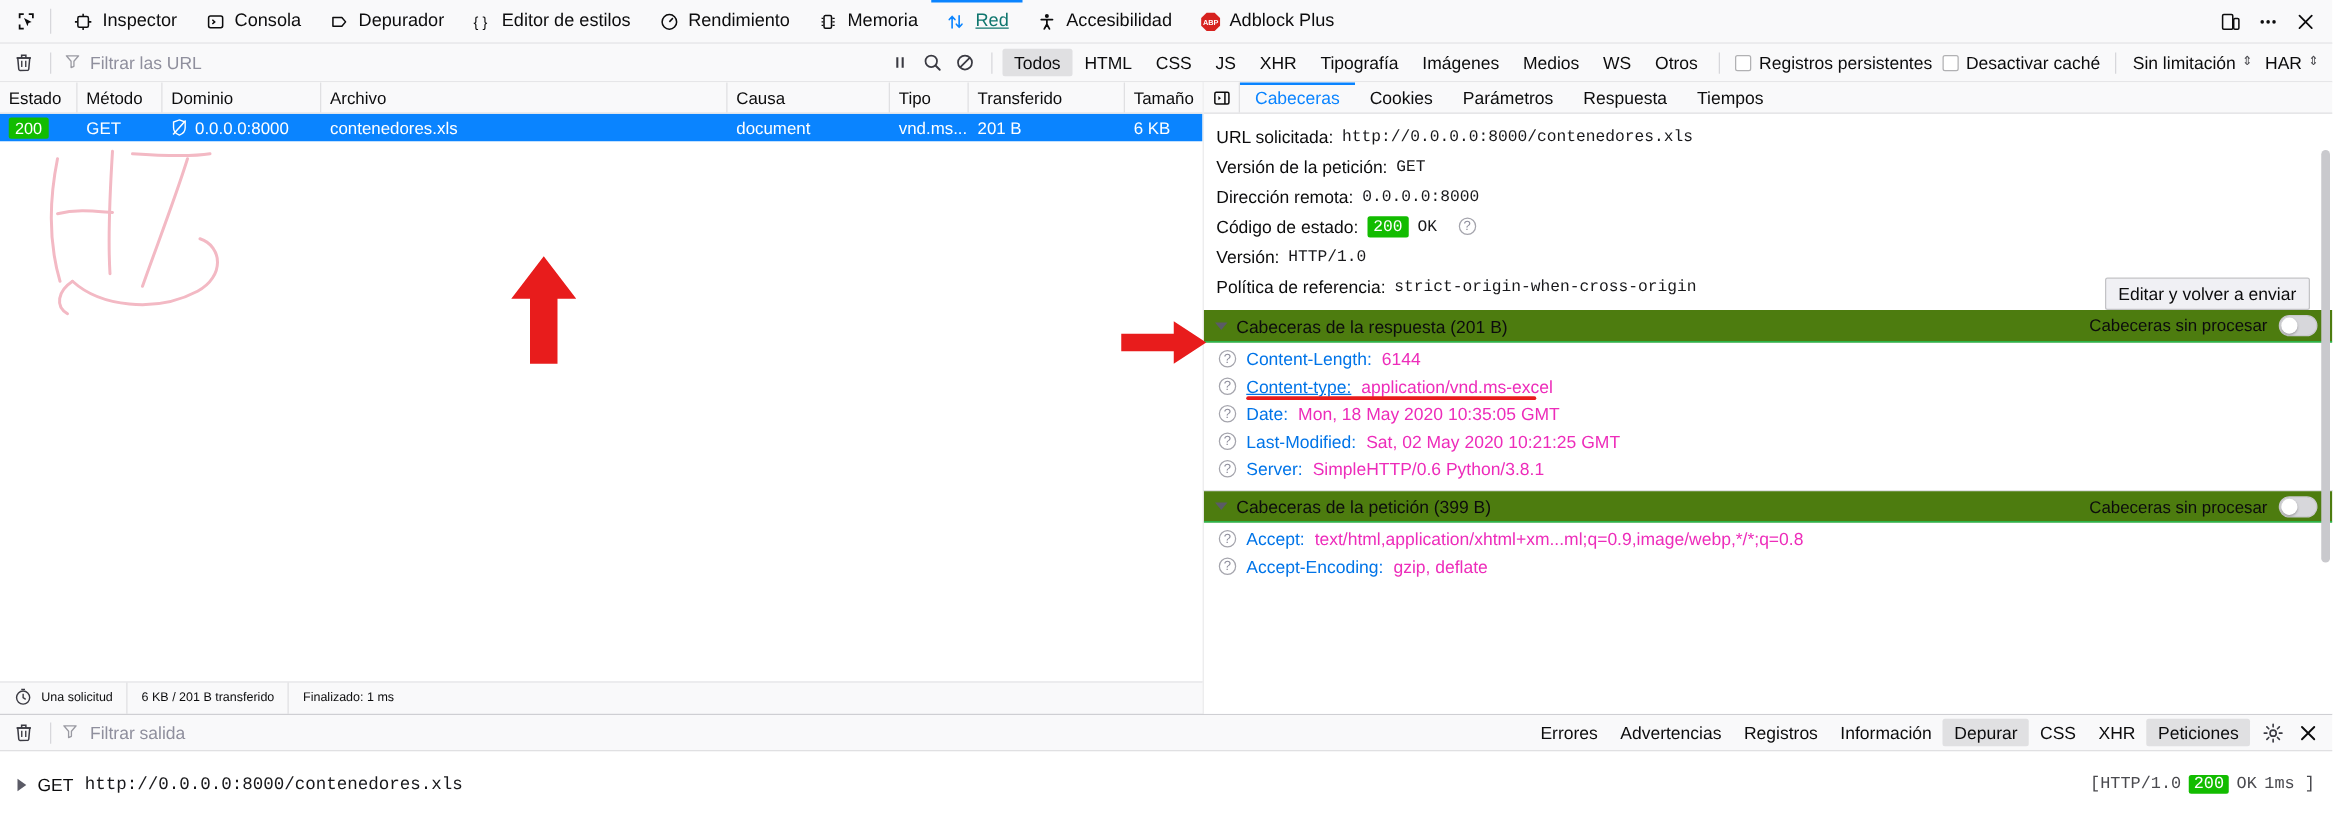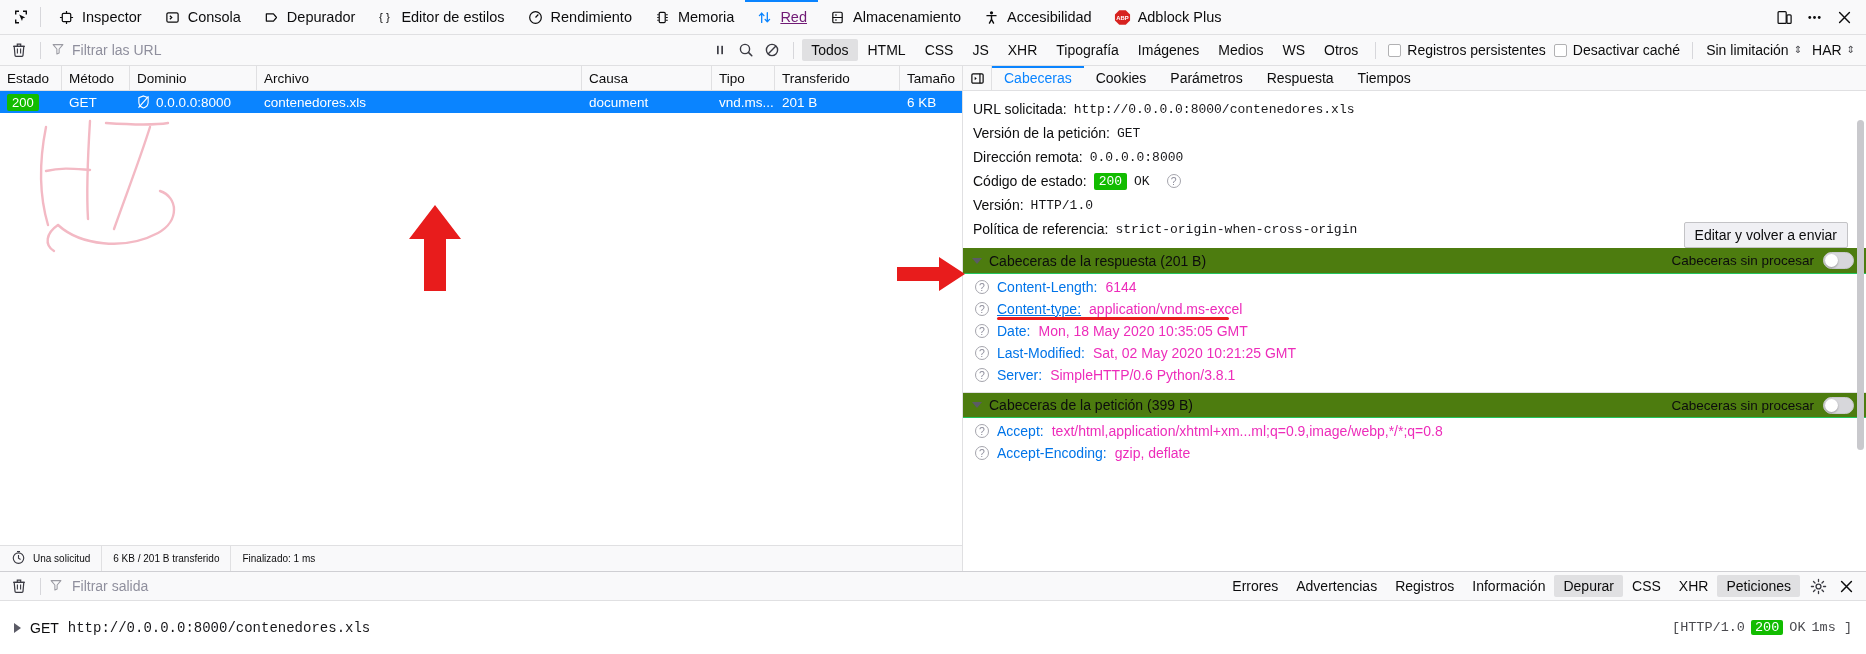--- a/index.html
+++ b/index.html
@@ -37,21 +37,21 @@
     width: 1px; height: 20px; background: #d7d7db; margin: 0 6px 0 4px;
   }
   .tabs { display: flex; align-items: stretch; height: 35px; flex: 1; }
   .tab {
     display: flex; align-items: center; gap: 7px;
     padding: 0 11px; height: 35px;
     cursor: pointer; white-space: nowrap;
     color: #0c0c0d; font-size: 14.5px;
     position: relative;
   }
-  .tab.selected { color: #701a75; text-decoration: underline; }
+  .tab.selected { color: #0f766e; text-decoration: underline; }
   .tab.selected::before {
     content: ""; position: absolute; left: 0; right: 0; top: 0;
     height: 2px; background: #0a84ff;
   }
   .tab .ico { display: flex; align-items: center; justify-content: center; width: 17px; height: 17px; }
   .toolbar-right { display: flex; align-items: center; gap: 2px; }
   .icon-btn {
     width: 28px; height: 27px; border-radius: 2px; cursor: pointer;
     display: flex; align-items: center; justify-content: center;
   }
@@ -386,29 +386,20 @@
         <span>Memoria</span>
       </div>
       <div class="tab selected">
         <span class="ico">
           <svg width="15" height="15" viewBox="0 0 16 16">
               <path d="M5 13.2V3.4M5 3.4L2.6 6M5 3.4L7.4 6" stroke="#0a84ff" stroke-width="1.4" fill="none" stroke-linecap="round"></path>
               <path d="M11 2.8v9.8M11 12.6l2.4-2.6M11 12.6L8.6 10" stroke="#0a84ff" stroke-width="1.4" fill="none" stroke-linecap="round"></path>
             </svg>
         </span>
         <span>Red</span>
-      </div>
-      <div class="tab">
-        <span class="ico">
-          <svg width="15" height="15" viewBox="0 0 16 16">
-              <rect x="3" y="2.4" width="10" height="11.2" rx="1.4" fill="none" stroke="#0c0c0d" stroke-width="1.3"></rect>
-              <path d="M3 8h10M5.3 5.3h2M5.3 10.7h2" stroke="#0c0c0d" stroke-width="1.2"></path>
-            </svg>
-        </span>
-        <span>Almacenamiento</span>
       </div>
       <div class="tab">
         <span class="ico">
           <svg width="15" height="15" viewBox="0 0 16 16">
               <circle cx="8" cy="3" r="1.7" fill="#0c0c0d"></circle>
               <path d="M3.2 6h9.6M8 6v4M8 10l-2.2 4M8 10l2.2 4" stroke="#0c0c0d" stroke-width="1.5" stroke-linecap="round"></path>
             </svg>
         </span>
         <span>Accesibilidad</span>
       </div>

